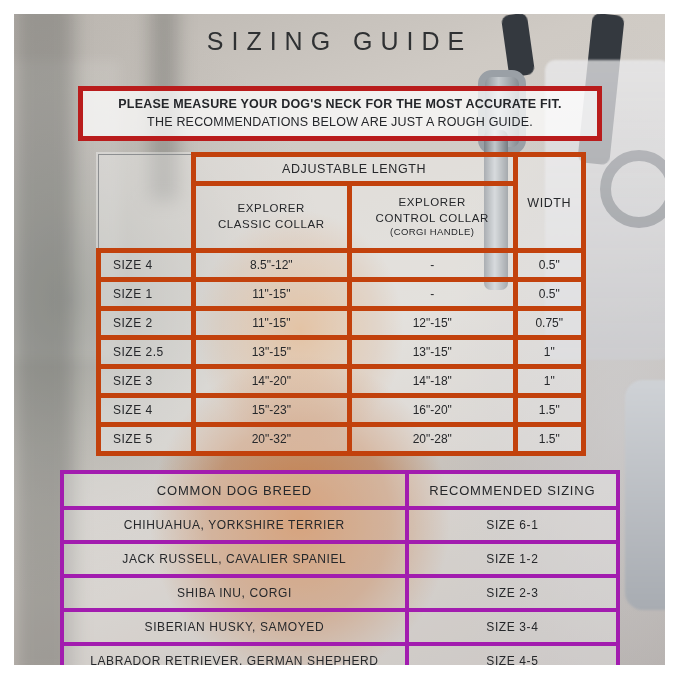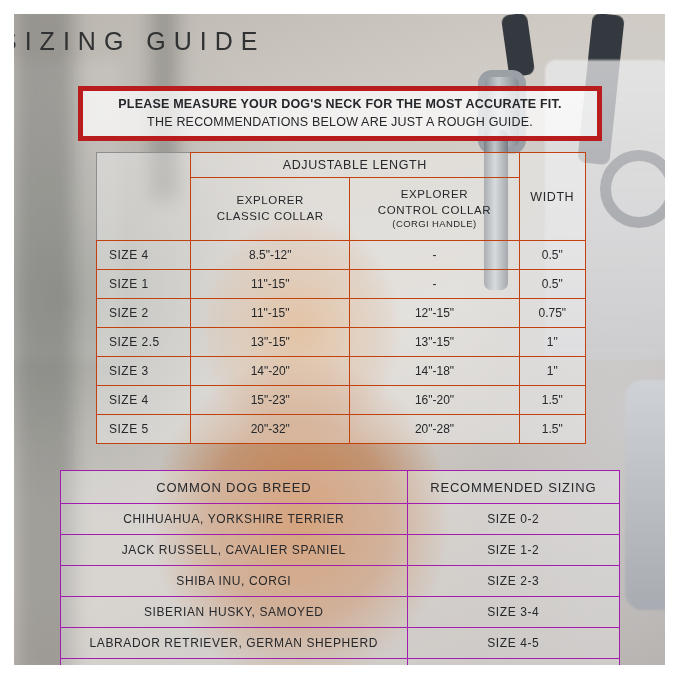--- a/index.html
+++ b/index.html
@@ -92,20 +92,21 @@
     position: absolute;
     inset: 0;
     padding: 0;
   }
 
   .title {
     position: absolute;
     top: 27px;
     left: 0;
     right: 0;
+    text-align: center;
     font-size: 25px;
     letter-spacing: 8px;
     color: #2f3133;
     font-weight: 400;
   }
 
   .notice {
     position: absolute;
     top: 86px;
     left: 78px;
@@ -135,21 +136,21 @@
     position: absolute;
     top: 152px;
     left: 96px;
     width: 490px;
     border-collapse: collapse;
     background: rgba(255,255,255,0.35);
     color: #26282b;
     font-size: 12px;
   }
   .size-table td, .size-table th {
-    border: 1px solid #c2410c;
+    border: 5px solid #c2410c;
     padding: 0;
     text-align: center;
     font-weight: normal;
     vertical-align: middle;
   }
   .size-table .hdr-group {
     height: 24px;
     font-size: 12.5px;
     letter-spacing: 0.6px;
   }
@@ -182,21 +183,21 @@
     position: absolute;
     top: 470px;
     left: 60px;
     width: 560px;
     border-collapse: collapse;
     background: rgba(255,255,255,0.30);
     color: #26282b;
     font-size: 12px;
   }
   .breed-table th, .breed-table td {
-    border: 1px solid #a21caf;
+    border: 4px solid #a21caf;
     text-align: center;
     font-weight: normal;
     letter-spacing: 0.6px;
     height: 28px;
   }
   .breed-table th {
     font-size: 13px;
     height: 30px;
     letter-spacing: 0.8px;
   }
@@ -296,21 +297,21 @@
     <table class="breed-table">
       <thead>
         <tr>
           <th style="width:62%">COMMON DOG BREED</th>
           <th style="width:38%">RECOMMENDED SIZING</th>
         </tr>
       </thead>
       <tbody>
         <tr>
           <td>CHIHUAHUA, YORKSHIRE TERRIER</td>
-          <td>SIZE 0-2</td>
+          <td>SIZE 6-1</td>
         </tr>
         <tr>
           <td>JACK RUSSELL, CAVALIER SPANIEL</td>
           <td>SIZE 1-2</td>
         </tr>
         <tr>
           <td>SHIBA INU, CORGI</td>
           <td>SIZE 2-3</td>
         </tr>
         <tr>

